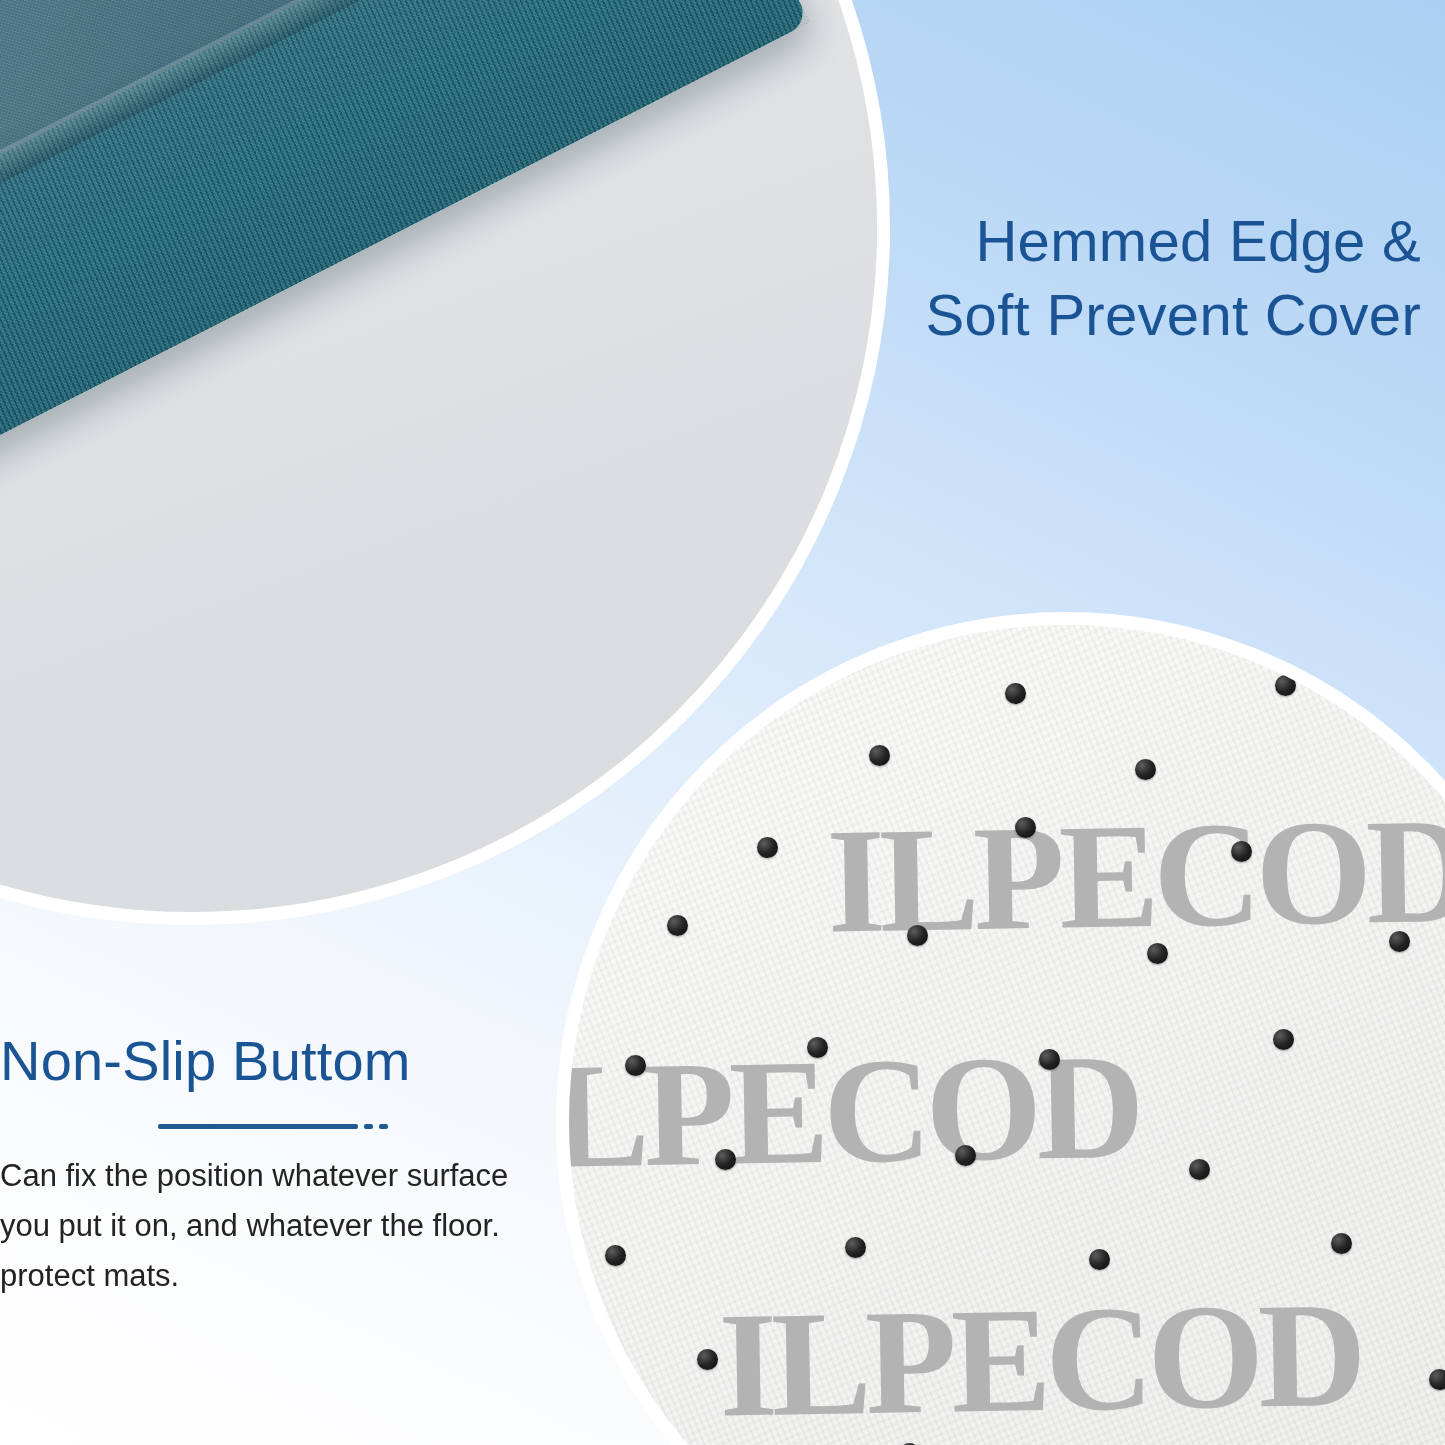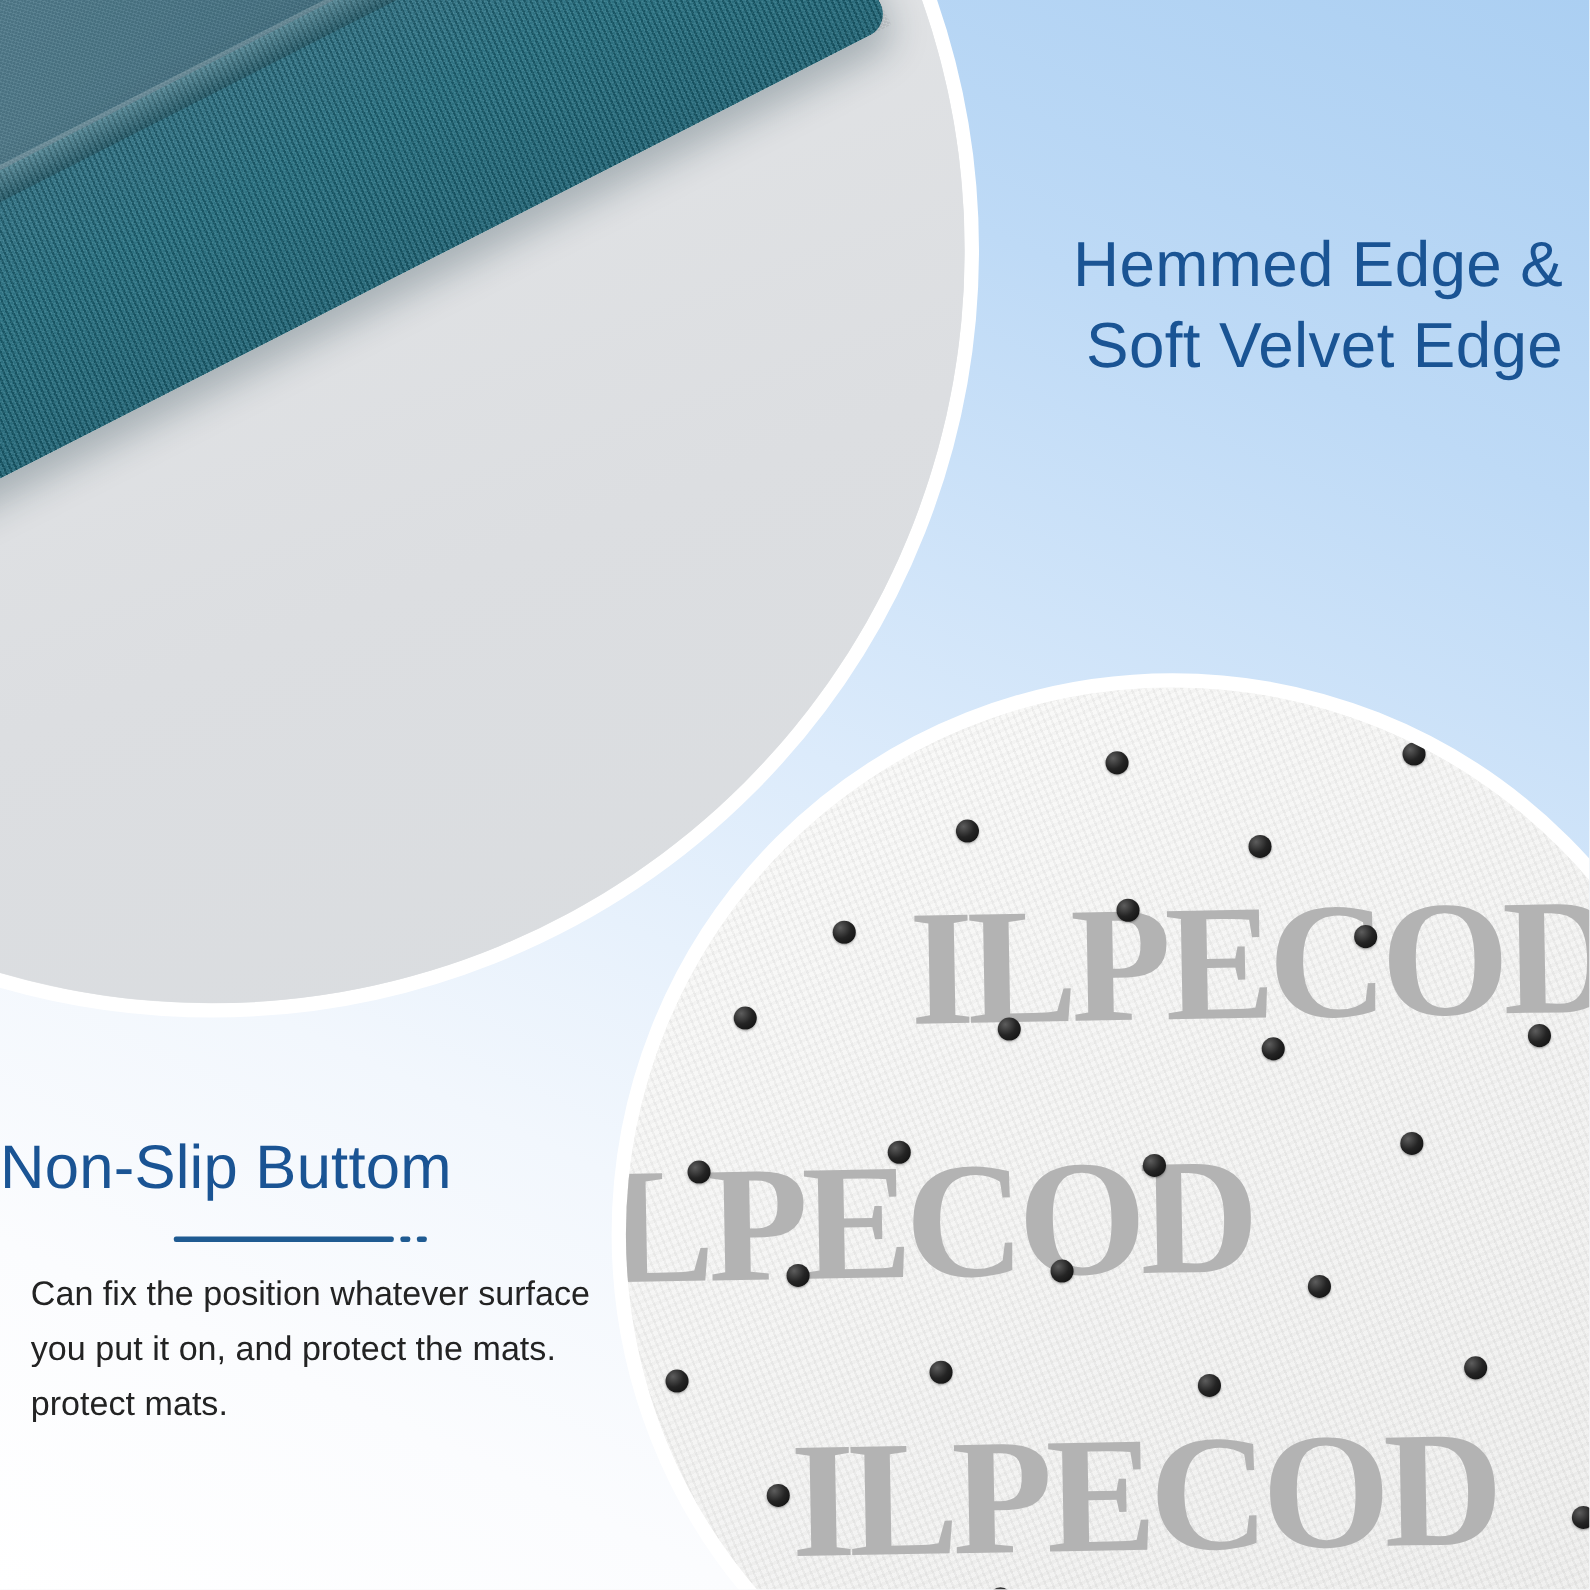--- a/index.html
+++ b/index.html
@@ -170,21 +170,21 @@
     height: 5px;
     background: #1f5b92;
     border-radius: 2px;
   }
   #body-copy {
     color: #232323;
     font-size: 31px;
     line-height: 1.62;
     font-weight: 400;
   }
-  #body-copy .ln { display: block; margin-left: 28px; }
+  #body-copy .ln { display: block; }
 </style>
 </head>
 <body>
 
 <div id="poster">
 
   <div class="photo-circle" id="cushion-circle">
     <div class="floor"></div>
 
     <div class="cushion" id="cushion-top">
@@ -234,32 +234,32 @@
 
     <div class="grip-dot" style="left:128px;  top:724px;"></div>
     <div class="grip-dot" style="left:860px;  top:744px;"></div>
     <div class="grip-dot" style="left:70px;   top:812px;"></div>
     <div class="grip-dot" style="left:330px;  top:818px;"></div>
 
   </div>
 
   <div id="headline">
     <span class="ln">Hemmed Edge &amp;</span>
-    <span class="ln">Soft Velvet Edge</span>
+    <span class="ln">Soft Prevent Cover</span>
   </div>
 
   <div id="subhead-block">
     <div id="subhead-title">Non-Slip Buttom</div>
 
     <div id="divider">
       <span class="bar"></span>
       <span class="dash"></span>
       <span class="dash"></span>
     </div>
 
     <div id="body-copy">
       <span class="ln">Can fix the position whatever surface</span>
-      <span class="ln">you put it on, and protect the mats.</span>
+      <span class="ln">you put it on, and whatever the floor.</span>
       <span class="ln">protect mats.</span>
     </div>
   </div>
 
 </div>
 
 </body></html>

